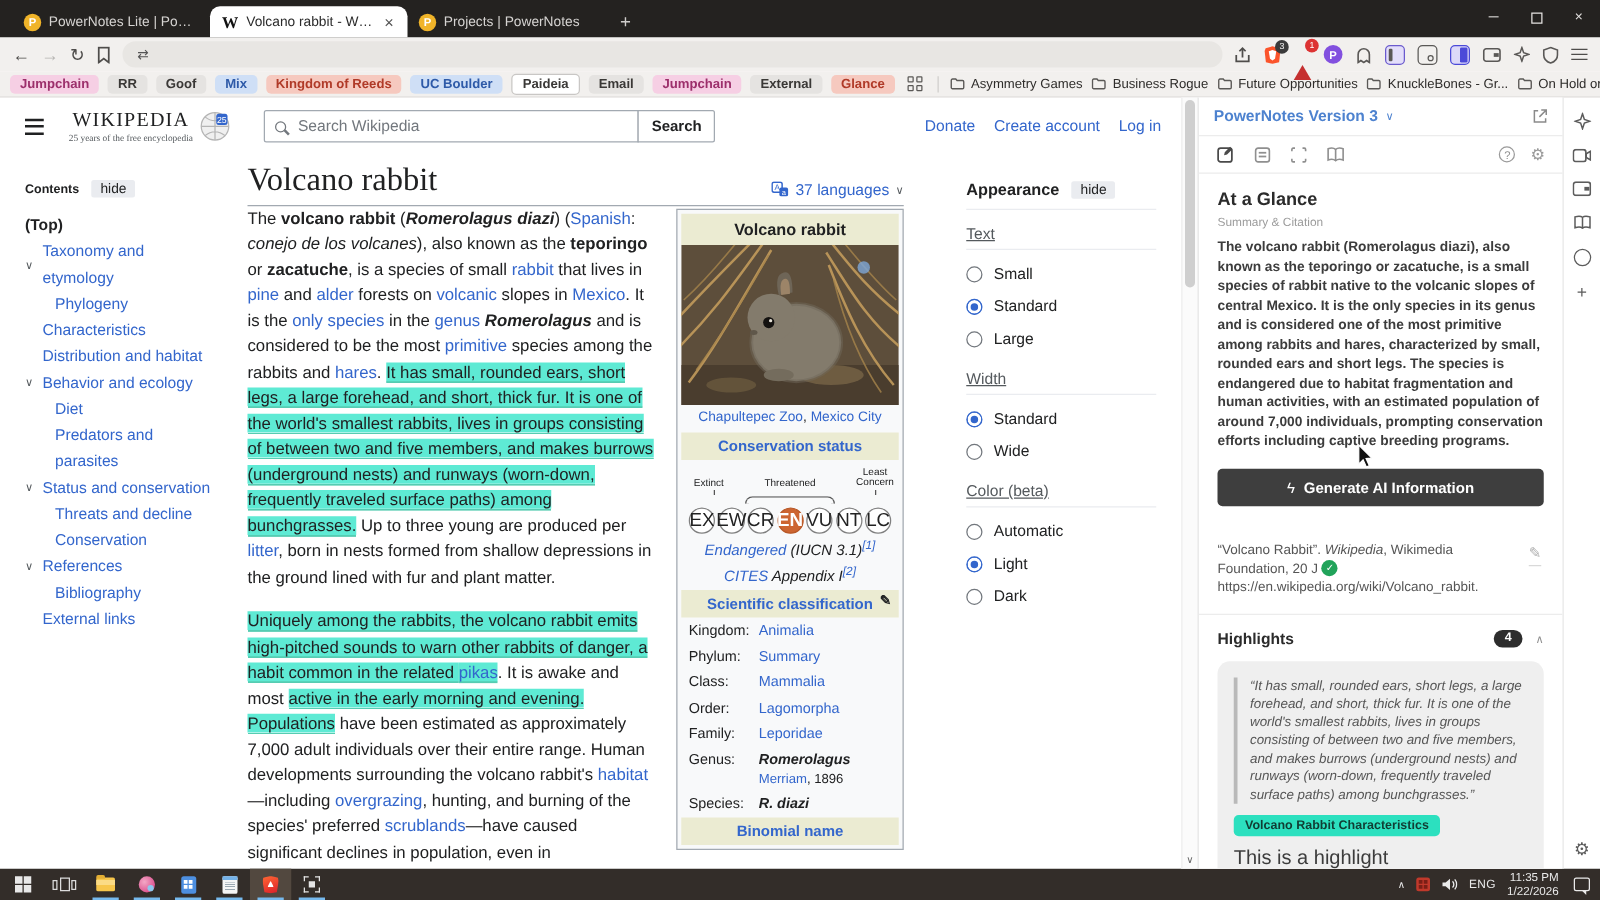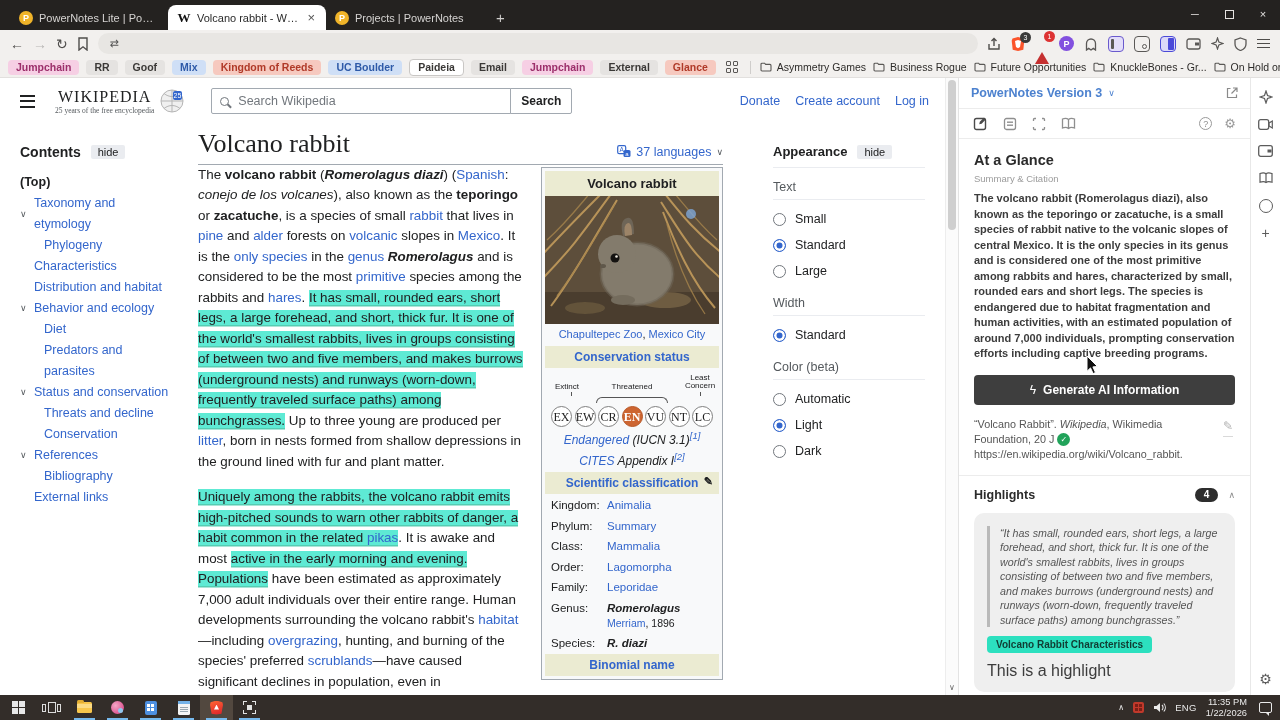--- a/index.html
+++ b/index.html
@@ -74,21 +74,21 @@
   .mag { width:9px; height:9px; border:1.6px solid #72777d; border-radius:50%; position:relative; flex:none; }
   .mag::after { content:""; position:absolute; width:5px; height:1.6px; background:#72777d; transform:rotate(45deg); right:-4px; bottom:-2px; }
   .search input { border:none; outline:none; font-size:12.5px; width:100%; font-family:"Liberation Sans",sans-serif; }
   .search input::placeholder { color:#72777d; }
   .search-btn { height:26px; border:1px solid #a2a9b1; margin-left:-1px; padding:0 10px; font-size:12px; font-weight:bold; background:#fff; border-radius:0 2px 2px 0; color:#202122; display:flex; align-items:center; }
   .header-links { margin-left:auto; display:flex; gap:15px; font-size:12.5px; color:#3366cc; }
 
   .wiki-main { display:flex; padding:6px 20px 0; flex:1; min-height:0; }
   .toc { width:152px; flex:none; font-size:12.5px; padding-top:14px; }
   .toc-head { display:flex; gap:10px; align-items:center; margin-bottom:12px; }
-  .toc-title { font-weight:bold; font-size:14px; color:#202122; }
+  .toc-title { font-weight:bold; font-size:10px; color:#202122; }
   .chip { background:#eaecf0; border-radius:2px; padding:1px 7px; font-size:11px; color:#202122; }
   .toc-item { line-height:21px; color:#3366cc; display:flex; align-items:center; gap:4px; }
   .toc-item .chev { color:#54595d; font-size:9px; width:10px; flex:none; }
   .toc-item .spacer { width:10px; flex:none; }
   .toc-item.lvl1 { padding-left:24px; }
   .toc-item.top { color:#202122; font-weight:bold; }
 
   .article { flex:1; min-width:0; padding:0 26px 0 26px; }
   .art-titlerow { display:flex; justify-content:space-between; align-items:flex-end; padding-bottom:3px; }
   .art-title { font-family:"Liberation Serif",serif; font-size:26px; color:#202122; line-height:1.1; }
@@ -113,38 +113,38 @@
   .ib-head { background:#ebebd2; text-align:center; font-weight:bold; font-size:13px; padding:4px 2px; color:#202122; }
   .ib-img svg { display:block; width:100%; height:auto; }
   .ib-cap { text-align:center; font-size:11px; padding:3px 0 4px; color:#3366cc; }
   .ib-sub { background:#ebebd2; text-align:center; color:#3366cc; font-weight:bold; padding:3px 2px; font-size:12px; position:relative; }
   .ib-sub .pencil { position:absolute; right:6px; top:2px; color:#202122; font-size:11px; }
   .iucn { position:relative; height:56px; margin-top:5px; }
   .iucn-lbl { position:absolute; font-size:8px; color:#202122; }
   .iucn-tick { position:absolute; width:1px; height:4px; background:#555; }
   .brace { position:absolute; height:6px; border:1px solid #555; border-bottom:none; border-radius:8px 8px 0 0; }
   .circles { position:absolute; left:0; right:0; bottom:2px; display:flex; justify-content:center; gap:2.5px; }
-  .circ { width:21px; height:21px; border:1px solid #808080; border-radius:50%; background:#fff; display:flex; align-items:center; justify-content:center; font-size:12px; color:#222; flex:none;font-family:Liberation Serif, serif; }
+  .circ { width:21px; height:21px; border:1px solid #808080; border-radius:50%; background:#fff; display:flex; align-items:center; justify-content:center; font-size:15px; color:#222; flex:none; }
   .circ.active { background:#cd6531; border-color:#b85827; color:#fff; font-weight:bold; }
   .status-line { text-align:center; padding:3px 0 2px; font-size:12px; color:#202122;font-style:italic; }
   .status-line .lk { color:#3366cc; }
   .status-line sup { color:#3366cc; }
   .taxo { margin-top:2px; }
   .taxo-row { display:flex; padding:2.5px 4px 2.5px 6px; }
   .taxo-label { width:56px; flex:none; color:#202122; }
   .taxo-val { color:#3366cc; }
   .taxo-val.vbi { color:#202122; font-weight:bold; font-style:italic; }
   .taxo-sub { font-size:10.5px; padding-left:0; }
   .taxo-sub .lk { color:#3366cc; }
 
   
   .appearance { width:152px; flex:none; padding-top:14px; font-size:12.5px; color:#202122; margin-left:24px; }
   .ap-head { display:flex; gap:10px; align-items:center; padding-bottom:8px; border-bottom:1px solid #eaecf0; }
   .ap-title { font-weight:bold; font-size:13px; }
-  .ap-group-label { color:#54595d; padding:12px 0 5px; border-bottom:1px solid #eaecf0; margin-bottom:6px; }
+  .ap-group-label { color:#54595d; padding:12px 0 5px; border-bottom:1px solid #eaecf0; margin-bottom:6px;text-decoration:underline; }
   .radio-row { display:flex; gap:9px; align-items:center; padding:6px 0; }
   .radio { width:13px; height:13px; border-radius:50%; border:1px solid #72777d; background:#fff; flex:none; }
   .radio.sel { border-color:#36c; background:#36c; box-shadow:inset 0 0 0 2.5px #fff; }
 
   
   .wiki-scroll { width:13px; flex:none; background:#fbfbfb; border-left:1px solid #ededed; position:relative; }
   .thumb { position:absolute; top:2px; left:2px; right:2px; height:150px; background:#cfcfcf; border-radius:6px; }
   .scroll-arrow { position:absolute; bottom:3px; width:100%; text-align:center; color:#666; font-size:8px; }
 
   
@@ -156,21 +156,21 @@
   .pn-tools { height:30px; display:flex; align-items:center; gap:15px; padding:0 14px; border-bottom:1px solid #ececec; color:#8f8f8f; flex:none; }
   .pn-tools .right { margin-left:auto; display:flex; gap:12px; align-items:center; }
   .qmark { width:13px; height:13px; border:1.2px solid #9a9a9a; border-radius:50%; font-size:9px; display:flex; align-items:center; justify-content:center; }
   .gear-g { font-size:13px; color:#9a9a9a; line-height:1; }
   .pn-body { flex:1; padding:13px 15px 10px; overflow:hidden; }
   .pn-h1 { font-size:14.5px; font-weight:bold; color:#2b2b2b; }
   .pn-sub { font-size:9.5px; color:#9b9b9b; margin:5px 0 7px; }
   .pn-summary { font-size:11px; font-weight:600; color:#3c3c3c; line-height:15.5px; }
   .gen-btn,.eb-btn { height:30px; background:#3e3e3e; border-radius:4px; color:#fff; font-size:12px; font-weight:bold; display:flex; align-items:center; justify-content:center; gap:7px; margin-top:13px; }
   .bolt { font-size:12px; color:#fff; font-weight:normal; }
-  .pn-cite { margin-top:12px; font-size:10.8px; color:#555; line-height:15px; position:relative; padding-right:26px; }
+  .pn-cite { margin-top:28px; font-size:10.8px; color:#555; line-height:15px; position:relative; padding-right:26px; }
   .ckc { display:inline-flex; width:13px; height:13px; border-radius:50%; background:#21a35a; color:#fff; font-size:8px; align-items:center; justify-content:center; vertical-align:middle; margin-left:3px; }
   .pencil2 { position:absolute; right:2px; top:2px; color:#b0b0b0; font-size:12px; border-bottom:1px solid #d9d9d9; padding-bottom:2px; }
   .pn-div { border-top:1px solid #ececec; margin:13px -15px 0; }
   .hl-head { display:flex; align-items:center; margin-top:12px; }
   .hl-title { font-size:12.5px; font-weight:bold; color:#2b2b2b; }
   .hl-count { margin-left:auto; background:#2d2d2d; color:#fff; font-size:10px; font-weight:bold; border-radius:7px; padding:1.5px 9px; }
   .hl-chev { color:#8f8f8f; font-size:9px; margin-left:10px; }
   .hl-card { background:#efefef; border-radius:10px; padding:13px 13px 12px; margin-top:11px; }
   .hl-quote { border-left:3px solid #b9b9b9; padding-left:10px; font-style:italic; font-size:10.7px; color:#555; line-height:14.5px; }
   .hl-tag { display:inline-block; background:#2ce0bf; color:#113c33; font-size:10px; font-weight:bold; padding:3px 9px; border-radius:4px; margin-top:9px; }
@@ -612,20 +612,24 @@
               </div>
               <div class="radio-row">
                 <span class="radio"></span>
                 <span>Large</span>
               </div>
               <div class="ap-group-label">Width</div>
               <div class="radio-row">
                 <span class="radio sel"></span>
                 <span>Standard</span>
               </div>
+              <div class="radio-row">
+                <span class="radio"></span>
+                <span>Wide</span>
+              </div>
               <div class="ap-group-label">Color (beta)</div>
               <div class="radio-row">
                 <span class="radio"></span>
                 <span>Automatic</span>
               </div>
               <div class="radio-row">
                 <span class="radio sel"></span>
                 <span>Light</span>
               </div>
               <div class="radio-row">

